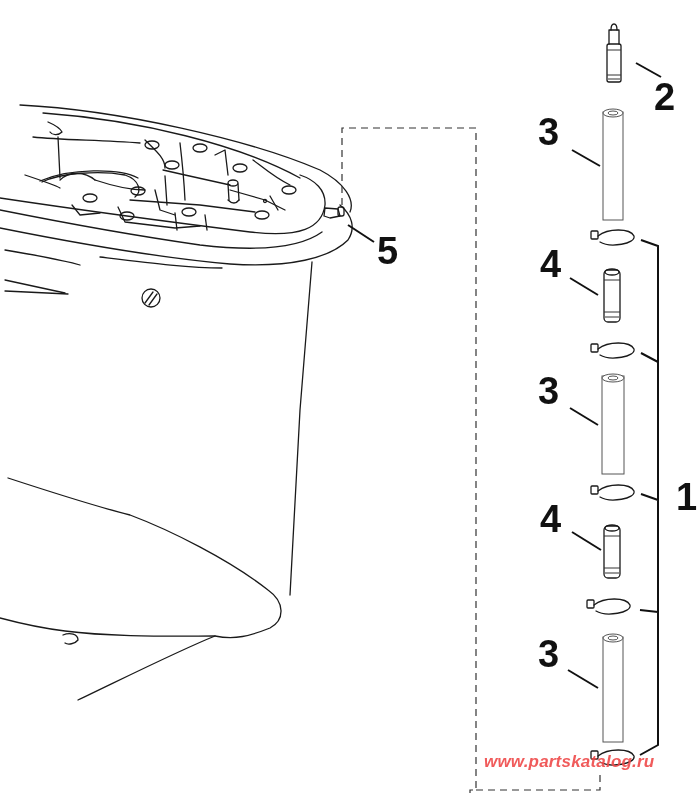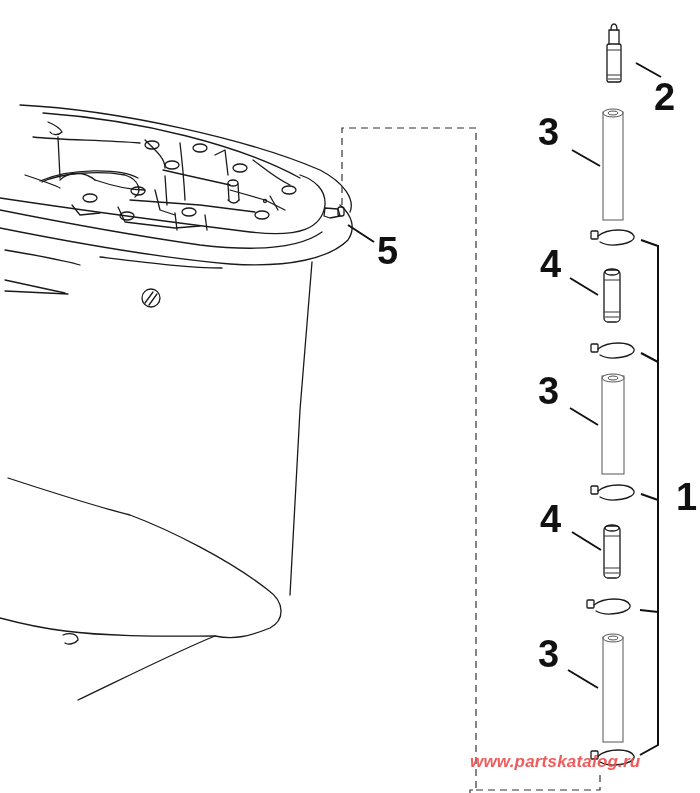--- a/index.html
+++ b/index.html
@@ -14,21 +14,21 @@
   .callout {
     position: absolute;
     font-family: "Liberation Sans", sans-serif;
     font-weight: bold;
     font-size: 38px;
     color: #111;
     line-height: 1;
   }
   .watermark {
     position: absolute;
-    left: 470px; top: 752px;
+    left: 484px; top: 752px;
     font-family: "Liberation Sans", sans-serif;
     font-weight: bold;
     font-style: italic;
     font-size: 17px;
     color: #ef4a4a;
     opacity: 0.9;
     letter-spacing: 0.2px;
   }
 </style>
 </head>

